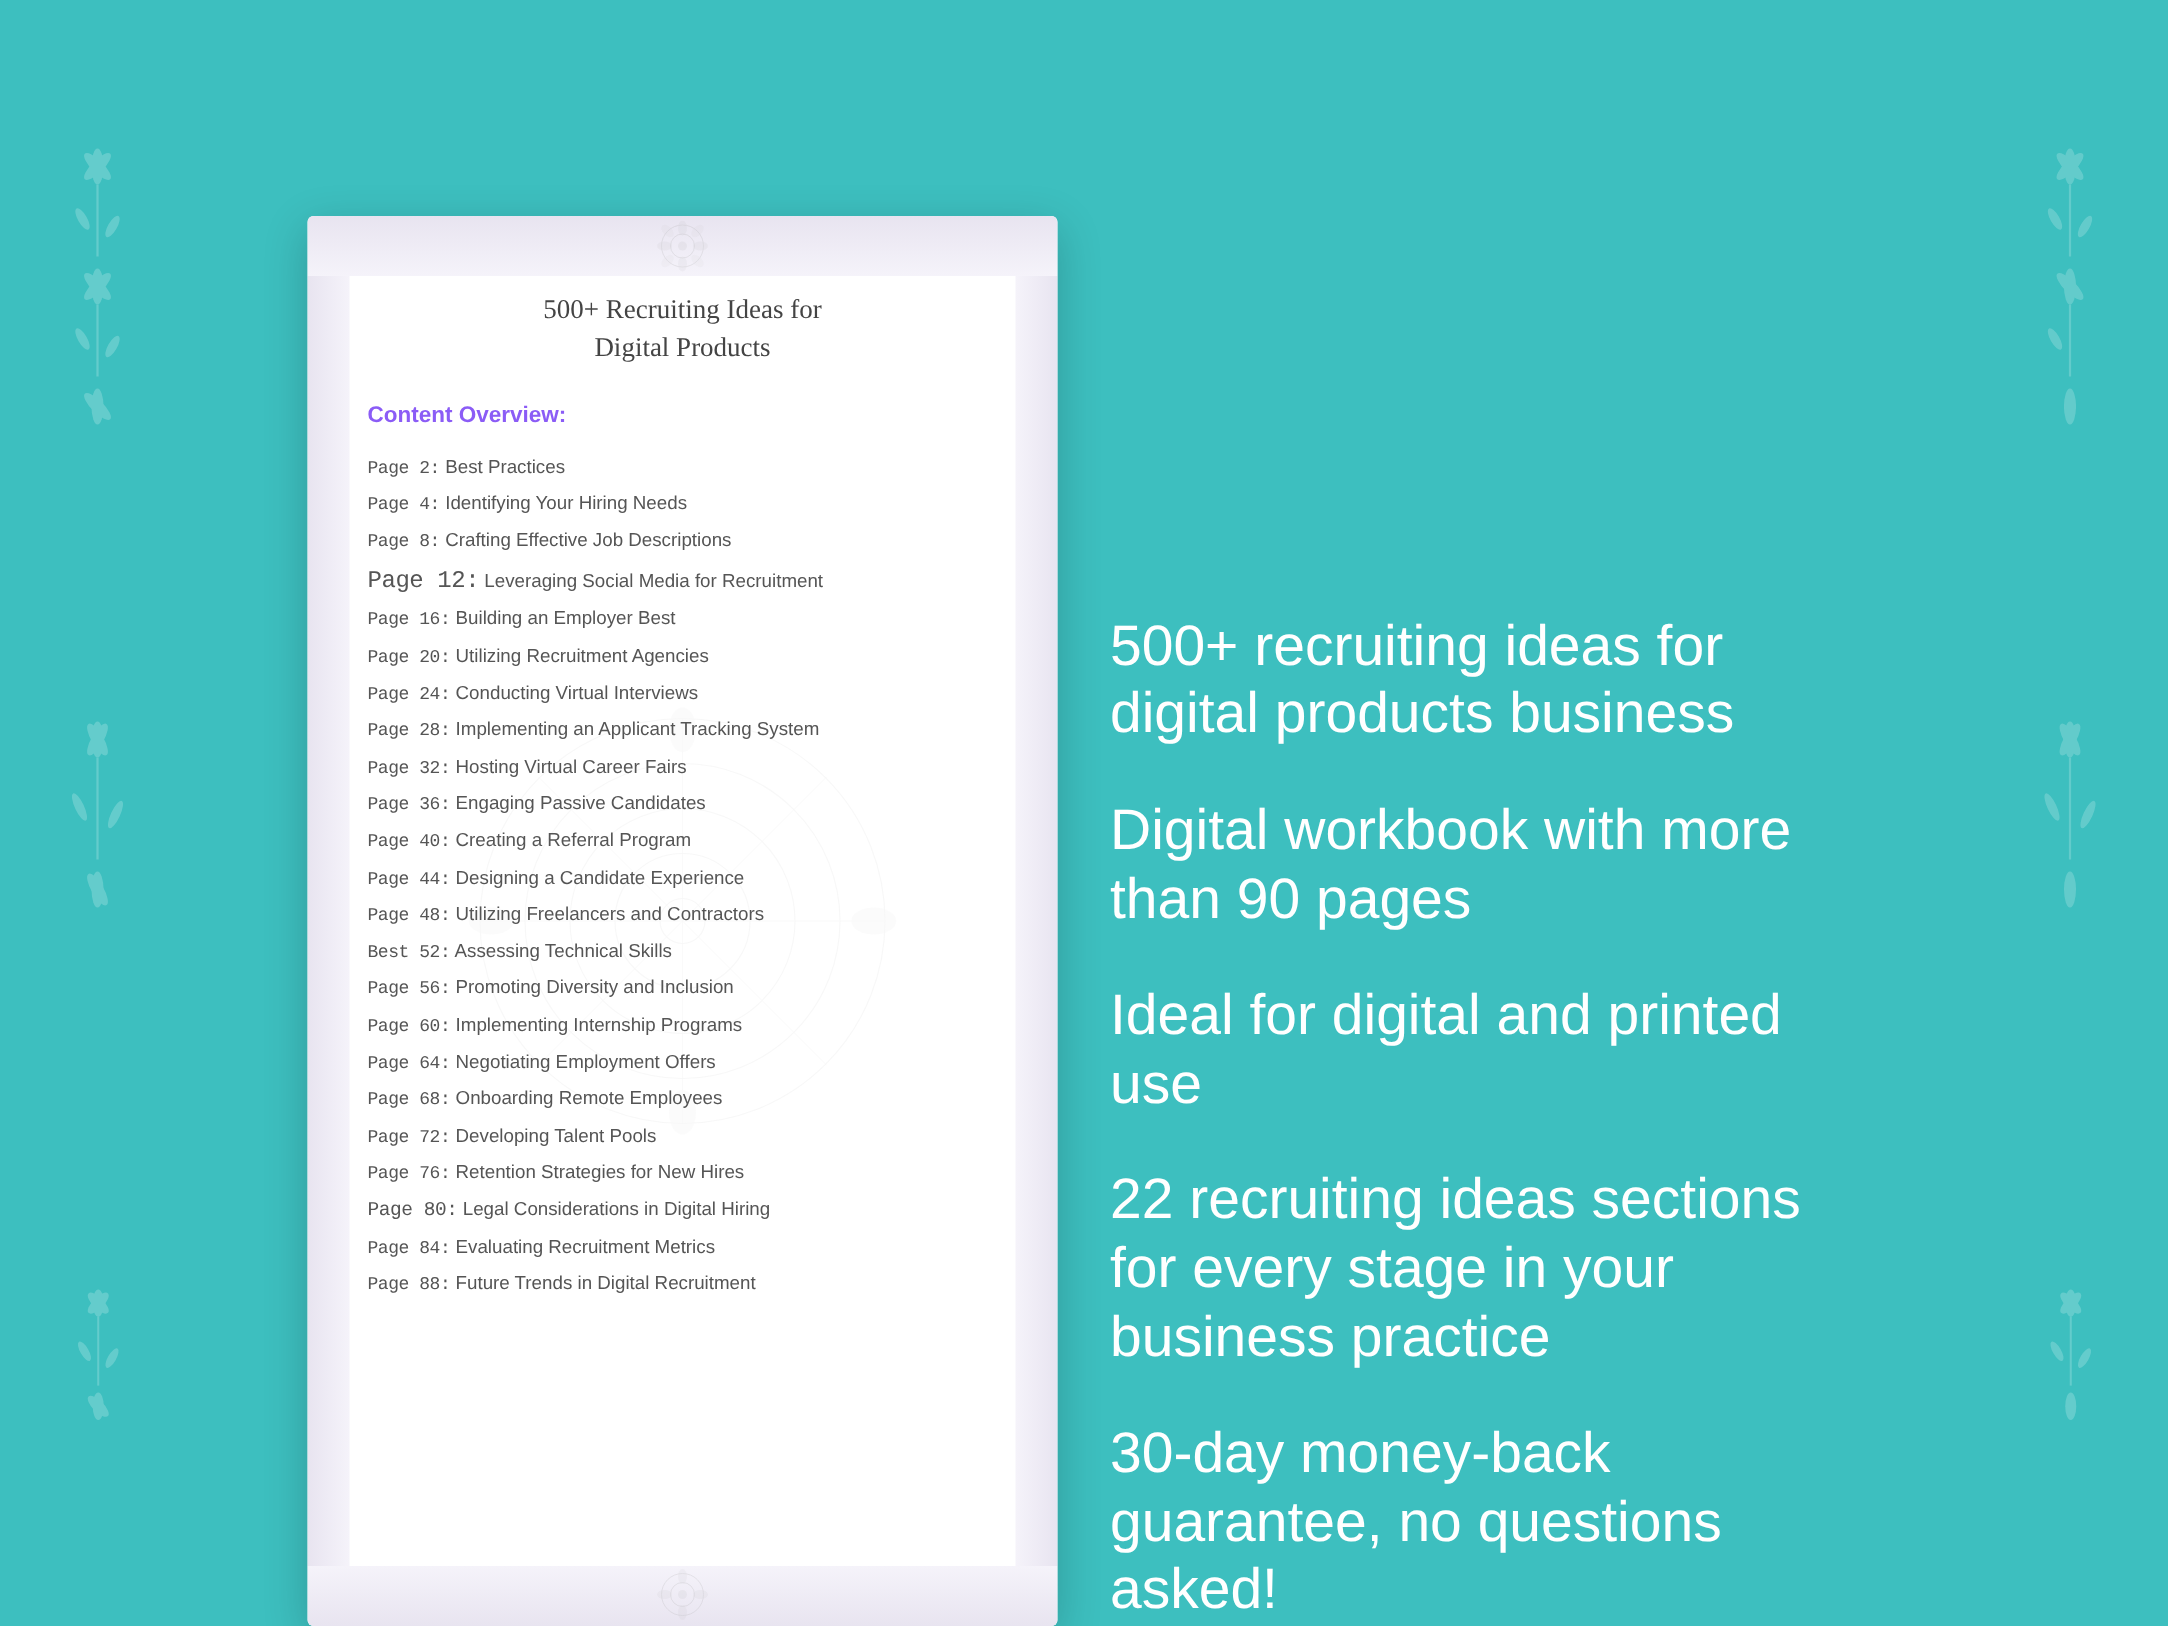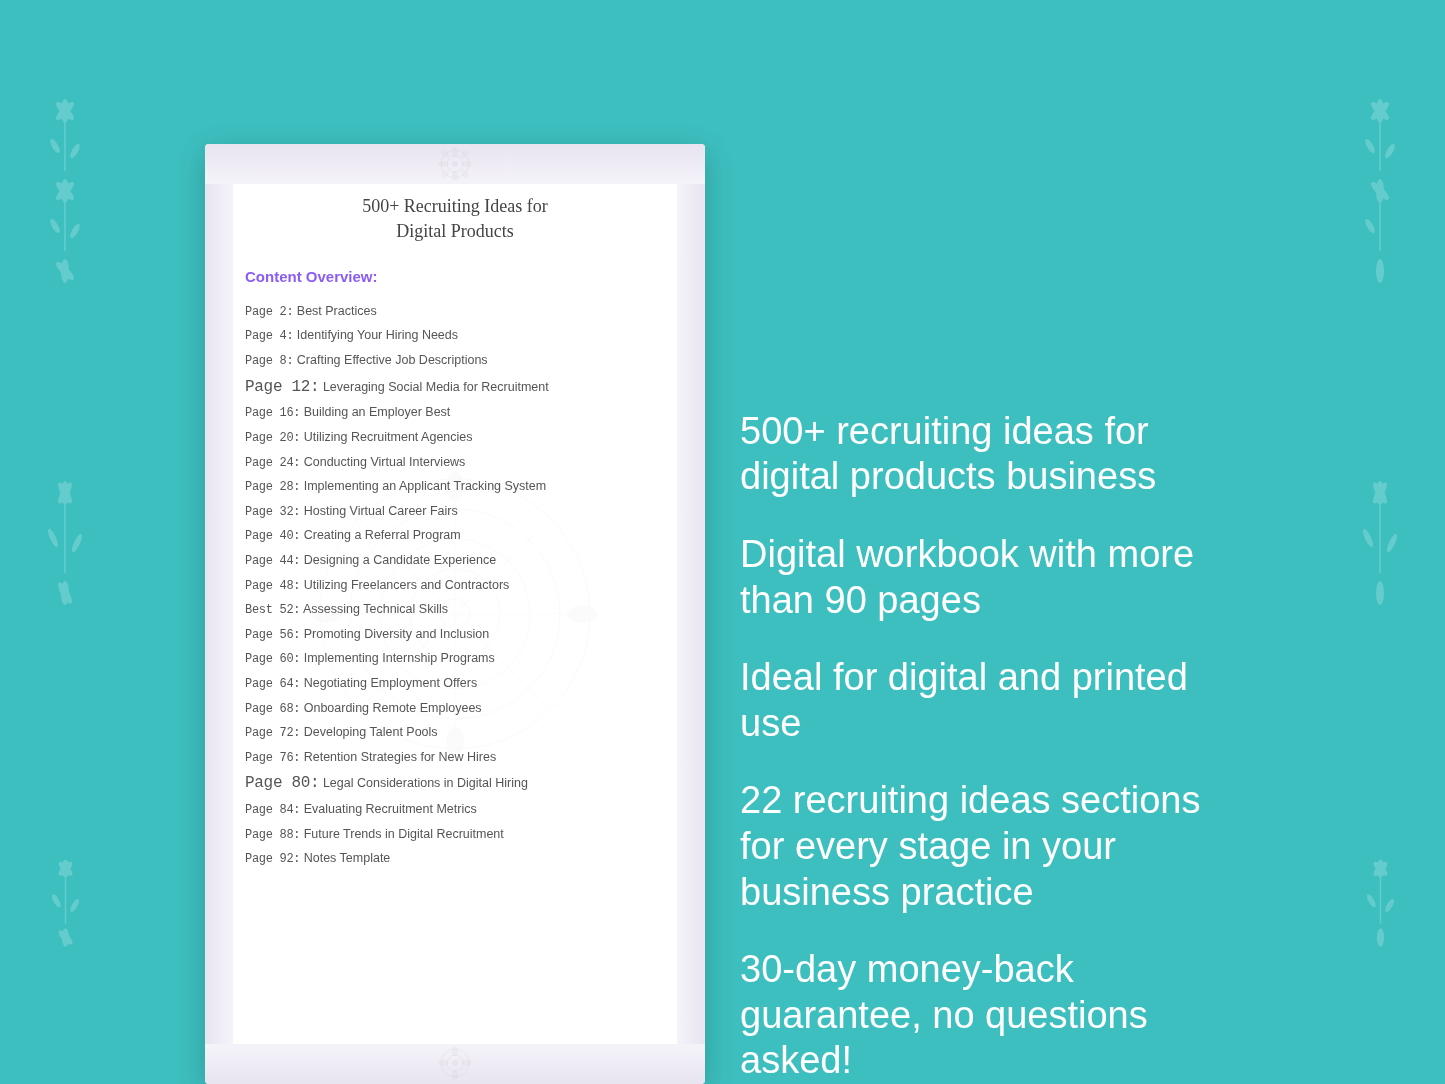--- a/index.html
+++ b/index.html
@@ -368,34 +368,34 @@
 
       <div class="toc-item"><span class="toc-page" style="font-family: 'Courier New', monospace; font-size: 12px; letter-spacing: -0.3px;">Page  2:</span> <span class="toc-title">Best Practices</span></div>
           <div class="toc-item"><span class="toc-page" style="font-family: 'Courier New', monospace; font-size: 12px; letter-spacing: -0.3px;">Page  4:</span> <span class="toc-title">Identifying Your Hiring Needs</span></div>
           <div class="toc-item"><span class="toc-page" style="font-family: 'Courier New', monospace; font-size: 12px; letter-spacing: -0.3px;">Page  8:</span> <span class="toc-title">Crafting Effective Job Descriptions</span></div>
           <div class="toc-item"><span class="toc-page" style="font-family: 'Courier New', monospace; font-size: 16px; letter-spacing: -0.3px;">Page 12:</span> <span class="toc-title">Leveraging Social Media for Recruitment</span></div>
           <div class="toc-item"><span class="toc-page" style="font-family: 'Courier New', monospace; font-size: 12px; letter-spacing: -0.3px;">Page 16:</span> <span class="toc-title">Building an Employer Best</span></div>
           <div class="toc-item"><span class="toc-page" style="font-family: 'Courier New', monospace; font-size: 12px; letter-spacing: -0.3px;">Page 20:</span> <span class="toc-title">Utilizing Recruitment Agencies</span></div>
           <div class="toc-item"><span class="toc-page" style="font-family: 'Courier New', monospace; font-size: 12px; letter-spacing: -0.3px;">Page 24:</span> <span class="toc-title">Conducting Virtual Interviews</span></div>
           <div class="toc-item"><span class="toc-page" style="font-family: 'Courier New', monospace; font-size: 12px; letter-spacing: -0.3px;">Page 28:</span> <span class="toc-title">Implementing an Applicant Tracking System</span></div>
           <div class="toc-item"><span class="toc-page" style="font-family: 'Courier New', monospace; font-size: 12px; letter-spacing: -0.3px;">Page 32:</span> <span class="toc-title">Hosting Virtual Career Fairs</span></div>
+          <div class="toc-item"><span class="toc-page" style="font-family: 'Courier New', monospace; font-size: 12px; letter-spacing: -0.3px;">Page 36:</span> <span class="toc-title">Engaging Passive Candidates</span></div>
           <div class="toc-item"><span class="toc-page" style="font-family: 'Courier New', monospace; font-size: 12px; letter-spacing: -0.3px;">Page 40:</span> <span class="toc-title">Creating a Referral Program</span></div>
           <div class="toc-item"><span class="toc-page" style="font-family: 'Courier New', monospace; font-size: 12px; letter-spacing: -0.3px;">Page 44:</span> <span class="toc-title">Designing a Candidate Experience</span></div>
           <div class="toc-item"><span class="toc-page" style="font-family: 'Courier New', monospace; font-size: 12px; letter-spacing: -0.3px;">Page 48:</span> <span class="toc-title">Utilizing Freelancers and Contractors</span></div>
           <div class="toc-item"><span class="toc-page" style="font-family: 'Courier New', monospace; font-size: 12px; letter-spacing: -0.3px;">Best 52:</span> <span class="toc-title">Assessing Technical Skills</span></div>
           <div class="toc-item"><span class="toc-page" style="font-family: 'Courier New', monospace; font-size: 12px; letter-spacing: -0.3px;">Page 56:</span> <span class="toc-title">Promoting Diversity and Inclusion</span></div>
           <div class="toc-item"><span class="toc-page" style="font-family: 'Courier New', monospace; font-size: 12px; letter-spacing: -0.3px;">Page 60:</span> <span class="toc-title">Implementing Internship Programs</span></div>
           <div class="toc-item"><span class="toc-page" style="font-family: 'Courier New', monospace; font-size: 12px; letter-spacing: -0.3px;">Page 64:</span> <span class="toc-title">Negotiating Employment Offers</span></div>
           <div class="toc-item"><span class="toc-page" style="font-family: 'Courier New', monospace; font-size: 12px; letter-spacing: -0.3px;">Page 68:</span> <span class="toc-title">Onboarding Remote Employees</span></div>
           <div class="toc-item"><span class="toc-page" style="font-family: 'Courier New', monospace; font-size: 12px; letter-spacing: -0.3px;">Page 72:</span> <span class="toc-title">Developing Talent Pools</span></div>
           <div class="toc-item"><span class="toc-page" style="font-family: 'Courier New', monospace; font-size: 12px; letter-spacing: -0.3px;">Page 76:</span> <span class="toc-title">Retention Strategies for New Hires</span></div>
-          <div class="toc-item"><span class="toc-page" style="font-family: 'Courier New', monospace; font-size: 16px; letter-spacing: -0.3px;">Page 80:</span> <span class="toc-title">Legal Considerations in Digital Hiring</span></div>
+          <div class="toc-item"><span class="toc-page" style="font-family: 'Courier New', monospace; font-size: 13px; letter-spacing: -0.3px;">Page 80:</span> <span class="toc-title">Legal Considerations in Digital Hiring</span></div>
           <div class="toc-item"><span class="toc-page" style="font-family: 'Courier New', monospace; font-size: 12px; letter-spacing: -0.3px;">Page 84:</span> <span class="toc-title">Evaluating Recruitment Metrics</span></div>
           <div class="toc-item"><span class="toc-page" style="font-family: 'Courier New', monospace; font-size: 12px; letter-spacing: -0.3px;">Page 88:</span> <span class="toc-title">Future Trends in Digital Recruitment</span></div>
-          <div class="toc-item"><span class="toc-page" style="font-family: 'Courier New', monospace; font-size: 12px; letter-spacing: -0.3px;">Page 92:</span> <span class="toc-title">Notes Template</span></div>
         </div>
     </div>
   </div>
 
   <div class="right-panel">
     <div class="feature-block">
       <div class="feature-text">500+ recruiting ideas for digital products business</div>
     </div>
     <div class="feature-block">
       <div class="feature-text">Digital workbook with more than 90 pages</div>

